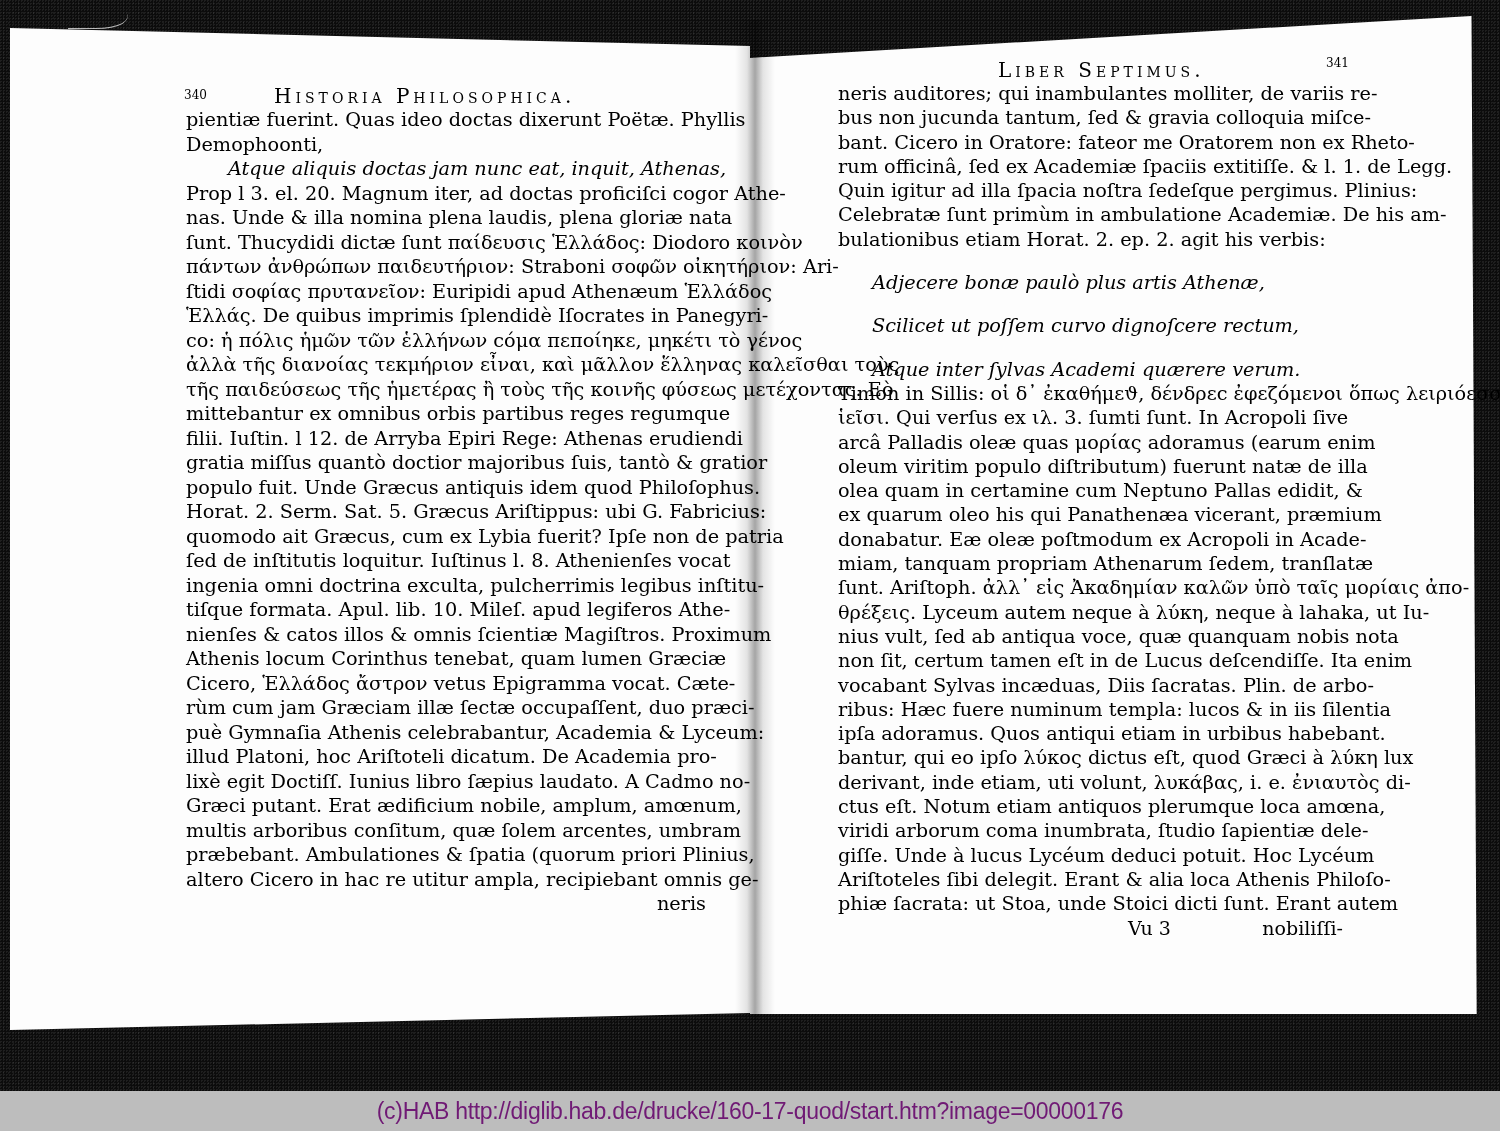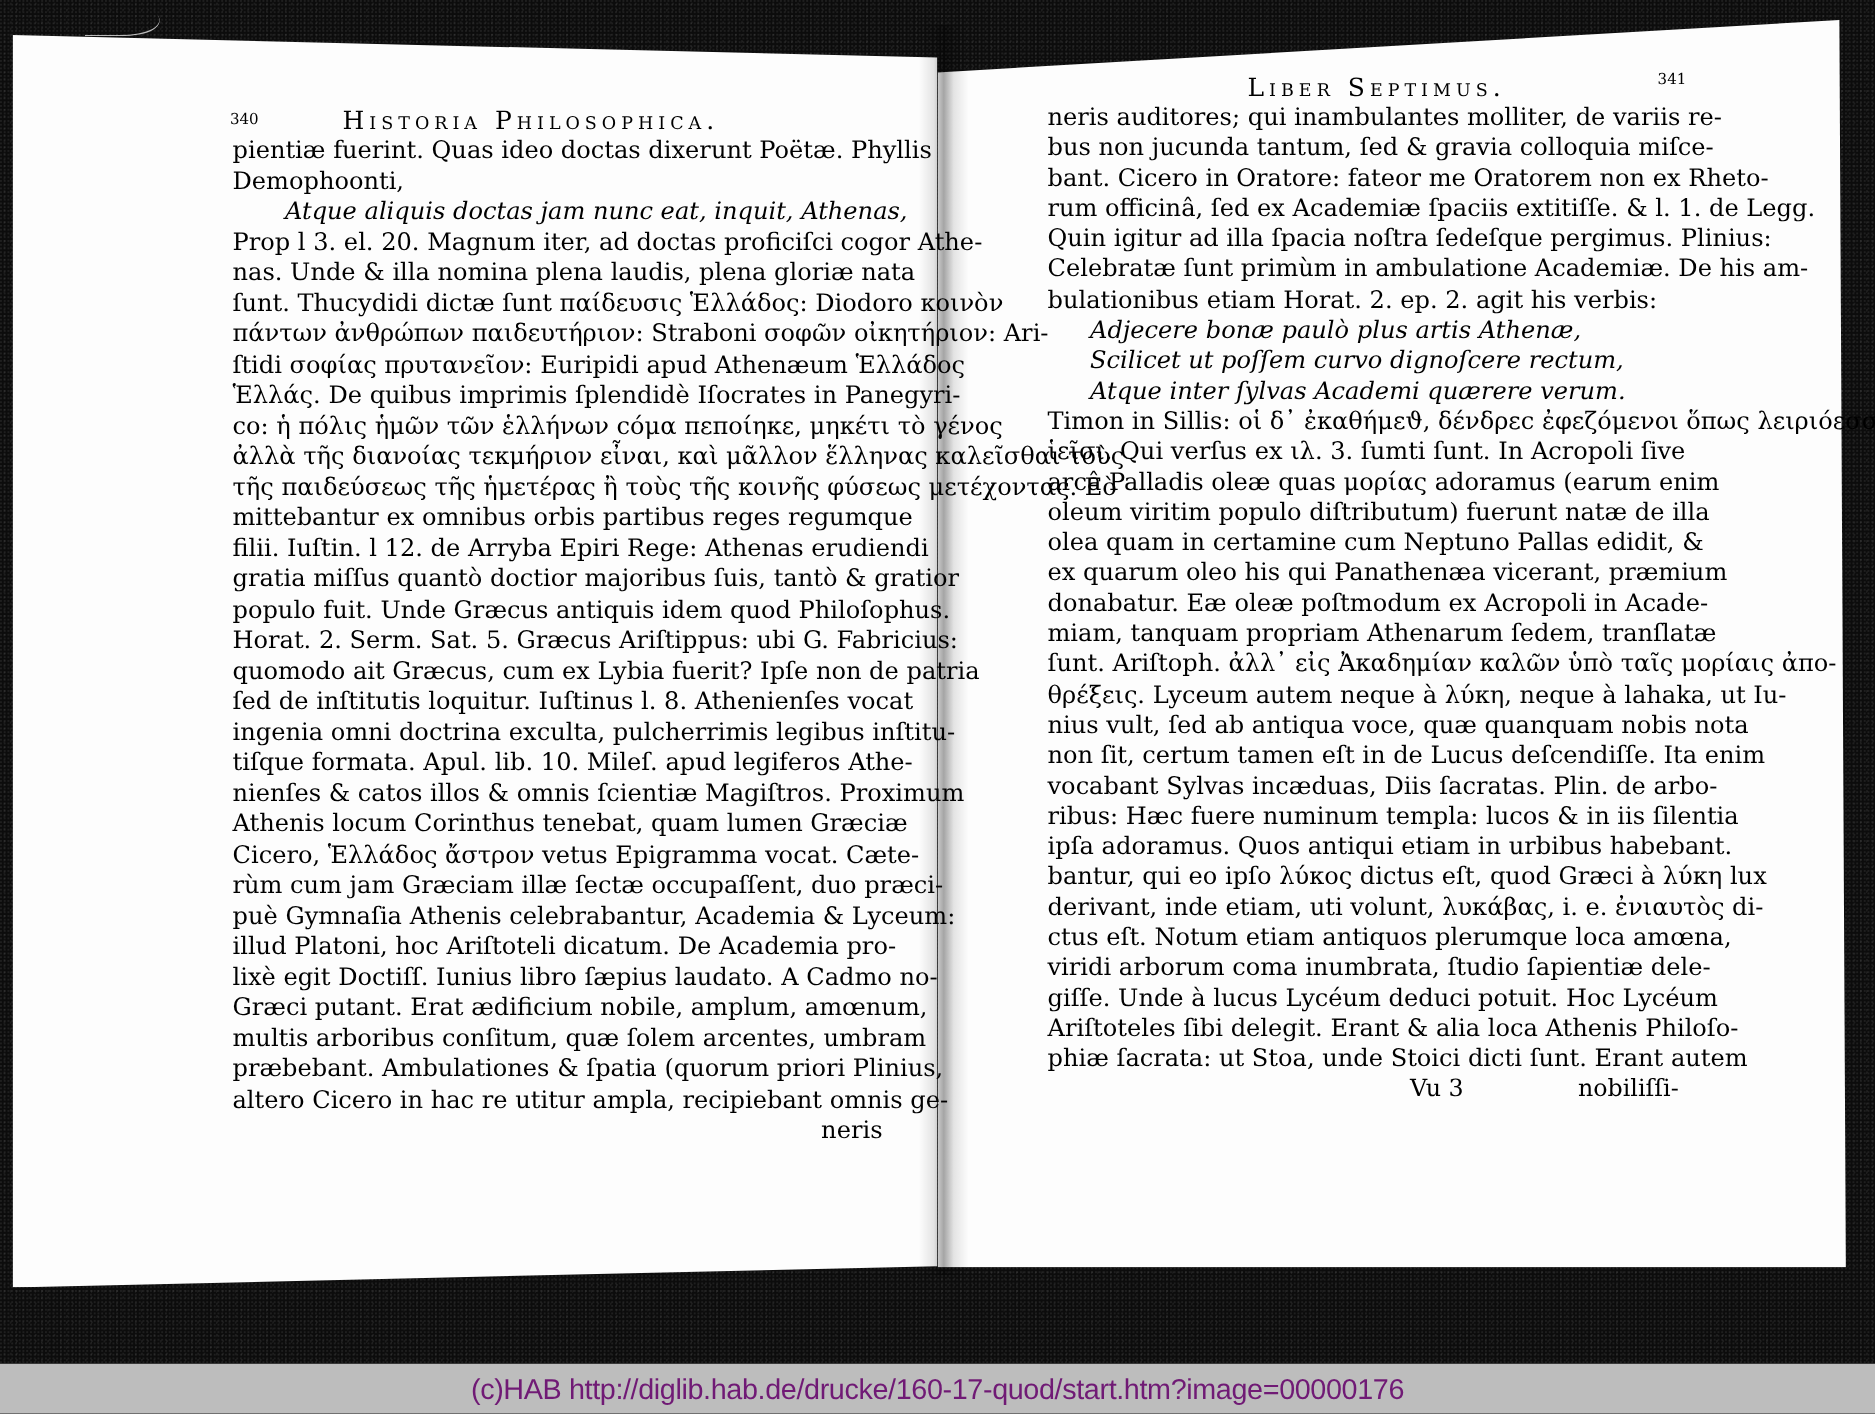--- a/index.html
+++ b/index.html
@@ -39,21 +39,21 @@
   .left-block .running-head .pageno { left:-2px; }
   .left-block .running-head .title { position:absolute; left:88px; }
   .right-block .running-head .title { position:absolute; left:160px; }
   .right-block .running-head .pageno { right:-6px; top:-2px; }
   .line {
     font-size:19.3px; line-height:24.5px; height:24.5px; white-space:nowrap;
     text-align:justify; text-align-last:justify; overflow:visible;
   }
   .right-block .line { line-height:24.3px; height:24.3px; }
   .line.indent { padding-left:42px; text-align:left; text-align-last:left; font-style:italic; }
-  .line.verse { padding-left:34px; text-align:left; text-align-last:left; font-style:italic; }
+  .line.verse { padding-left:34px; text-align:left; text-align-last:left; font-style:italic;margin-top:19px; }
   .line.end { text-align:left; text-align-last:left; }
   .line.catch { text-align:right; text-align-last:right; }
   .sig-row { position:relative; height:24px; font-size:19px; }
   .sig-row .sig { position:absolute; left:290px; }
   .sig-row .catchword { position:absolute; right:0; }
   .footer {
     position:absolute; left:0; top:1091px; width:1500px; height:40px;
     background:#bdbdbd; color:#701a75;
     font-family:"Liberation Sans", sans-serif; font-size:23px;
     display:flex; align-items:center; justify-content:center;

